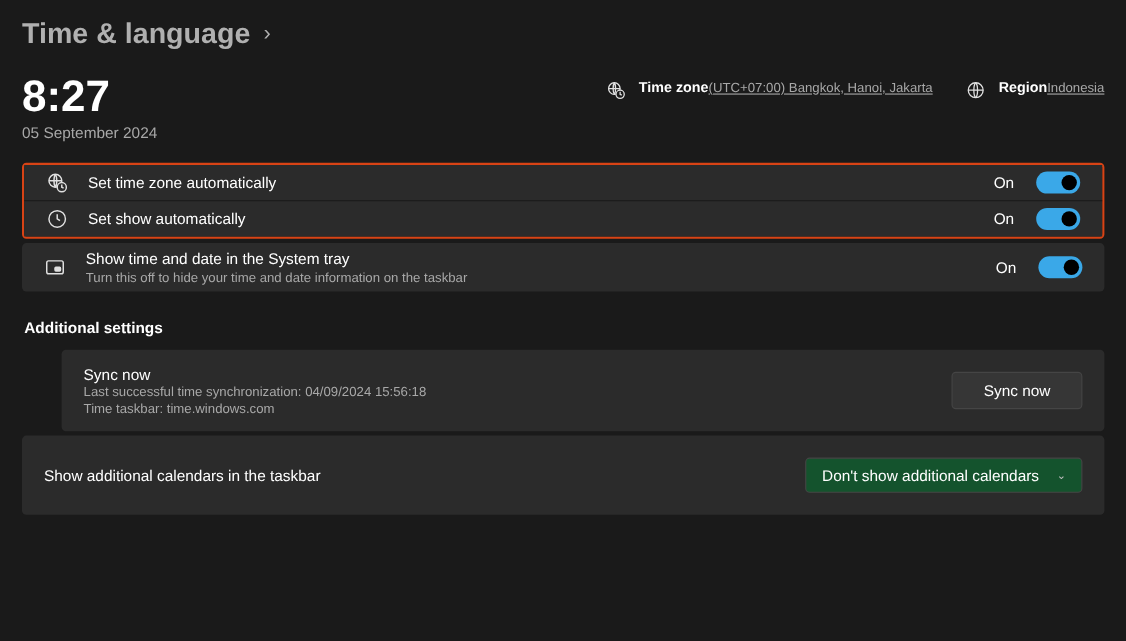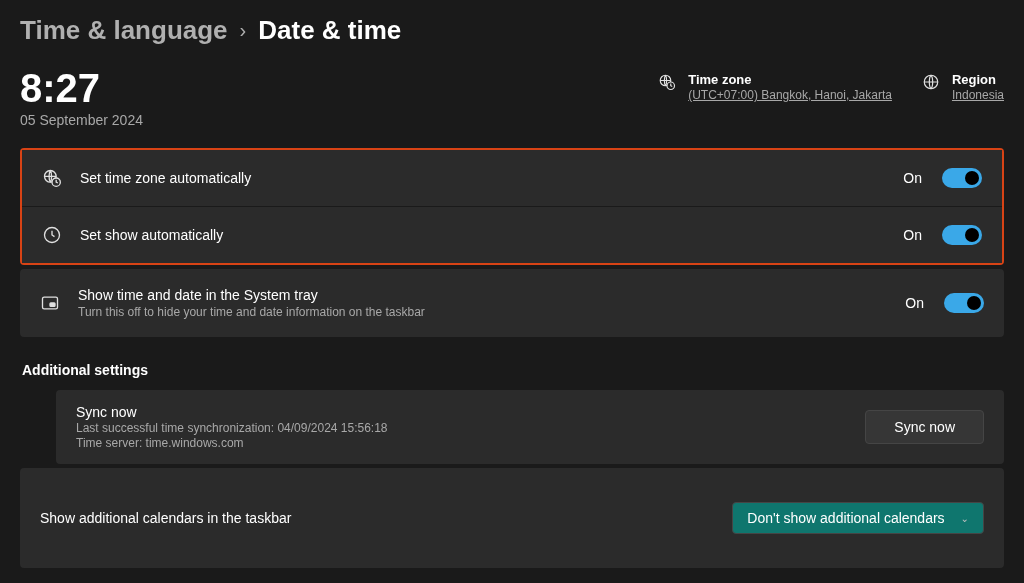--- a/index.html
+++ b/index.html
@@ -70,42 +70,42 @@
       align-items: flex-start;
     }
     .info-icon {
       width: 18px;
       height: 18px;
       margin-top: 1px;
       flex-shrink: 0;
     }
     .info-text {
       display: flex;
-      flex-direction: column;
+      flex-direction: row;
     }
     .info-label {
       font-size: 13px;
       font-weight: 600;
       color: #ffffff;
     }
     .info-value {
       font-size: 12px;
       color: #a8a8a8;
       margin-top: 1px;
       text-decoration: underline;
     }
     .highlight-box {
       border: 2px solid #d84315;
       border-radius: 4px;
       margin-bottom: 4px;
     }
     .setting-row {
       background: #2b2b2b;
       border-radius: 4px;
-      padding: 18px 20px;
+      padding: 6px 20px;
       display: flex;
       align-items: center;
       gap: 18px;
       margin-bottom: 4px;
     }
     .highlight-box .setting-row {
       margin-bottom: 0;
       border-radius: 0;
     }
     .highlight-box .setting-row:first-child {
@@ -190,31 +190,31 @@
       border: 1px solid #454545;
       color: #ffffff;
       padding: 8px 28px;
       border-radius: 4px;
       font-size: 14px;
       cursor: pointer;
     }
     .dropdown-row {
       background: #2b2b2b;
       border-radius: 4px;
-      padding: 34px 20px;
+      padding: 20px 20px;
       display: flex;
       align-items: center;
       justify-content: space-between;
     }
     .dropdown-label {
       font-size: 14px;
       color: #ffffff;
     }
     .dropdown {
-      background: #0f766e;
+      background: #14532d;
       border: 1px solid #454545;
       color: #ffffff;
       padding: 7px 14px;
       border-radius: 4px;
       font-size: 14px;
       display: flex;
       align-items: center;
       gap: 16px;
       cursor: pointer;
       min-width: 250px;
@@ -225,21 +225,20 @@
       color: #c0c0c0;
     }
     svg { display: block; }
   </style>
 </head>
 <body>
 
 <div class="breadcrumb">
   <span class="breadcrumb-parent">Time &amp; language</span>
   <span class="breadcrumb-sep">›</span>
-  <span class="breadcrumb-current">Date &amp; time</span>
 </div>
 
 <div class="header-row">
   <div class="time-block">
     <div class="time-large">8:27</div>
     <div class="date-small">05 September 2024</div>
   </div>
   <div class="info-group">
     <div class="info-item">
       <span class="info-icon">
@@ -328,21 +327,21 @@
     </div>
   </div>
 </div>
 
 <div class="section-heading">Additional settings</div>
 
 <div class="sync-row">
   <div class="sync-text">
     <span class="sync-title">Sync now</span>
     <span class="sync-line">Last successful time synchronization: 04/09/2024 15:56:18</span>
-    <span class="sync-line">Time server: time.windows.com</span>
+    <span class="sync-line">Time taskbar: time.windows.com</span>
   </div>
   <button class="sync-button">Sync now</button>
 </div>
 
 <div class="dropdown-row">
   <span class="dropdown-label">Show additional calendars in the taskbar</span>
   <div class="dropdown">
     <span>Don't show additional calendars</span>
     <span class="chevron">⌄</span>
   </div>

